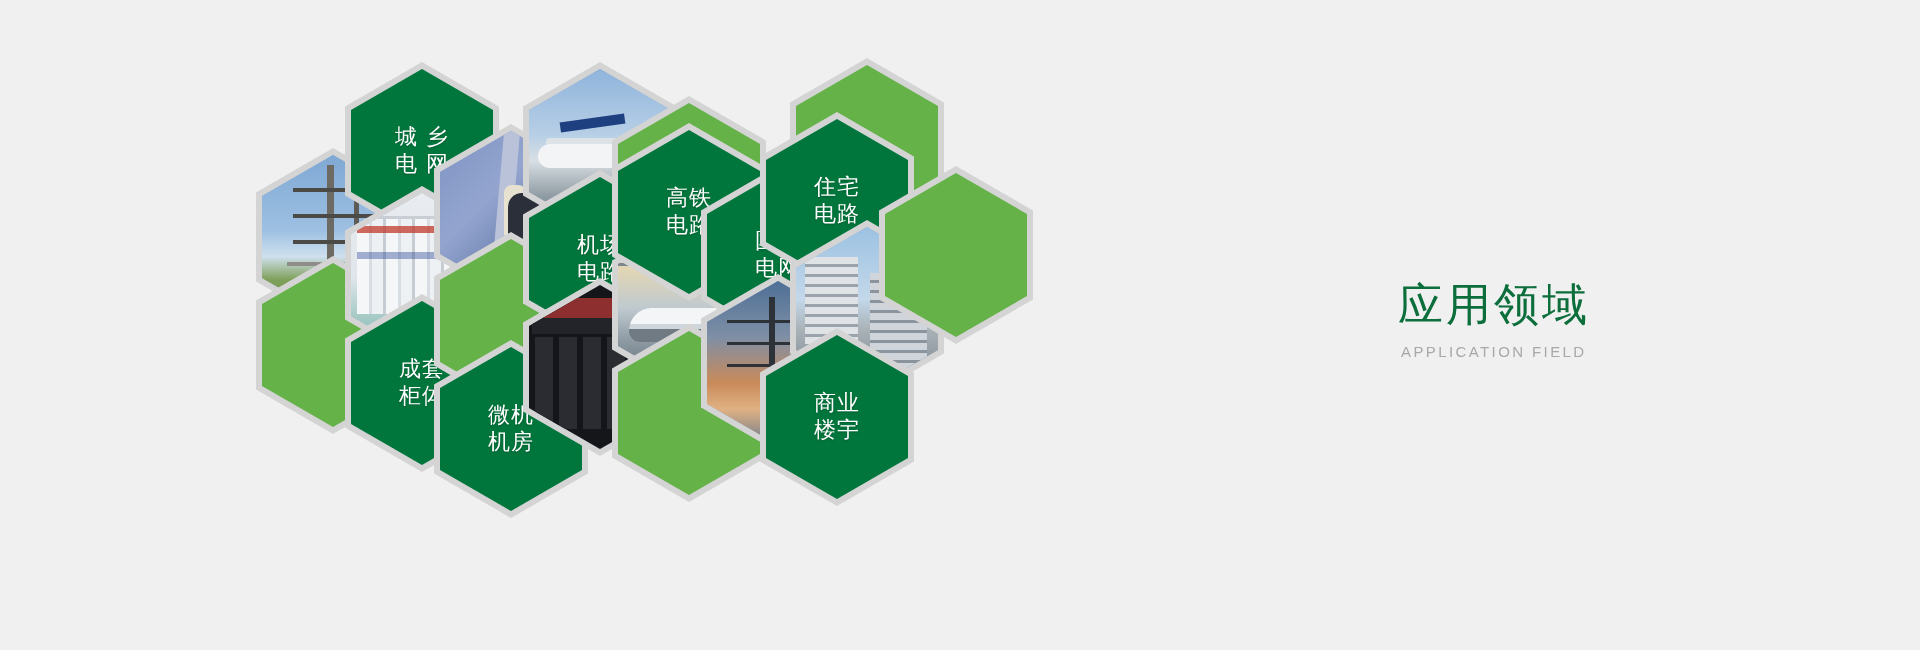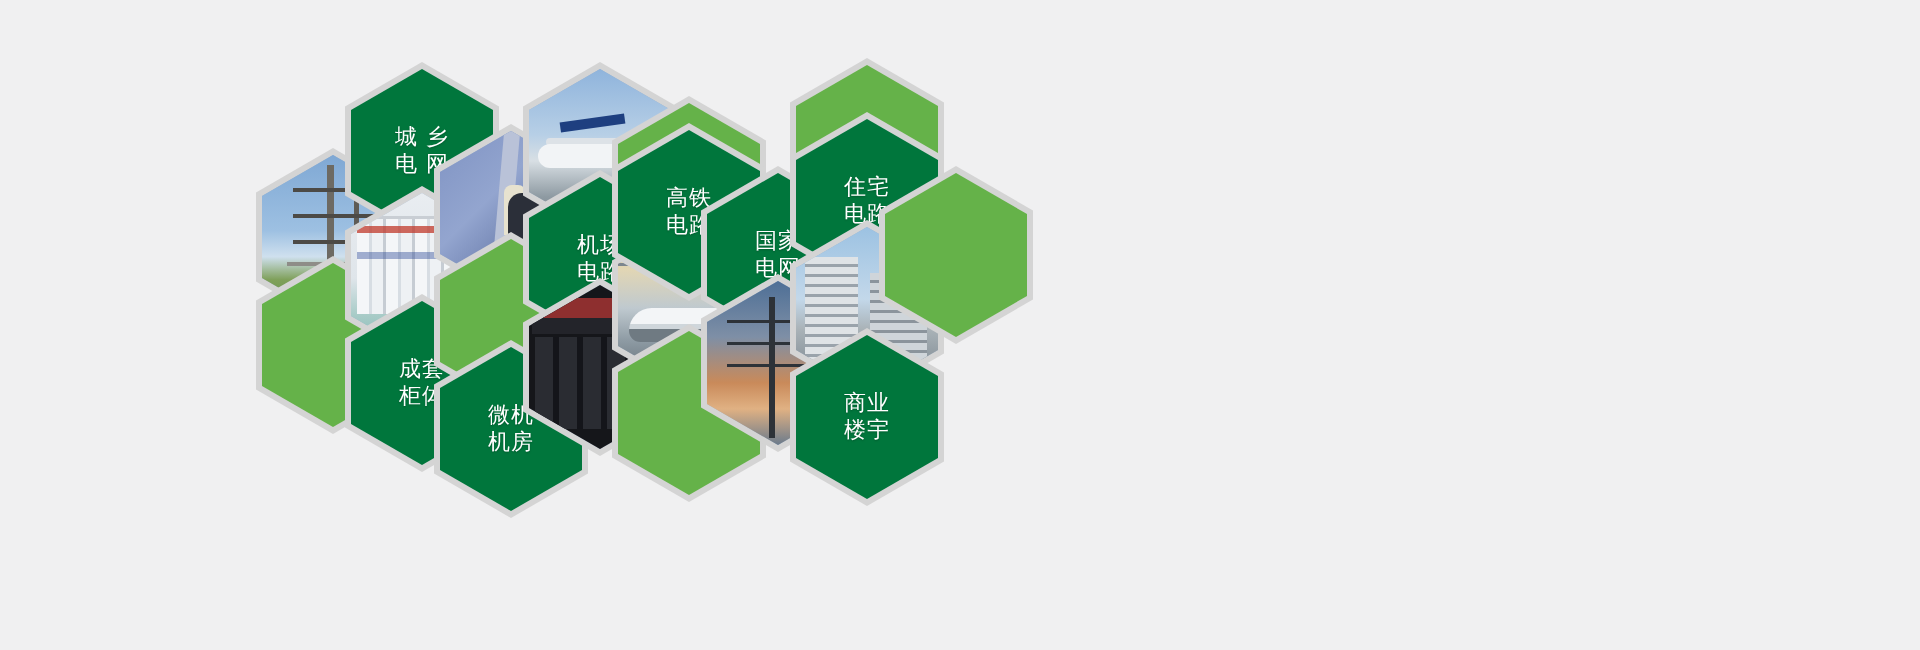--- a/index.html
+++ b/index.html
@@ -273,36 +273,40 @@
   </div>
   <div class="hex photo" style="left:701px;top:274px;">
     <div class="inner">
       <span class="ph ph-sunset"></span>
     </div>
   </div>
 
   <div class="hex plain" style="left:790px;top:58px;">
     <div class="inner"></div>
   </div>
-  <div class="hex label" style="left:790px;top:112px;">
+  <div class="hex label" style="left:760px;top:112px;">
     <div class="inner">
       <span class="cap">住宅
 电路</span>
     </div>
   </div>
   <div class="hex photo" style="left:790px;top:220px;">
     <div class="inner">
       <span class="ph ph-tower"></span>
     </div>
   </div>
-  <div class="hex label" style="left:790px;top:328px;">
+  <div class="hex label" style="left:760px;top:328px;">
     <div class="inner">
       <span class="cap">商业
 楼宇</span>
     </div>
   </div>
 
   <div class="hex plain" style="left:879px;top:166px;">
     <div class="inner"></div>
   </div>
 
+  <div id="heading">
+    <div class="t1">应用领域</div>
+    <div class="t2">APPLICATION FIELD</div>
+  </div>
 
 </div>
 
 </body></html>

